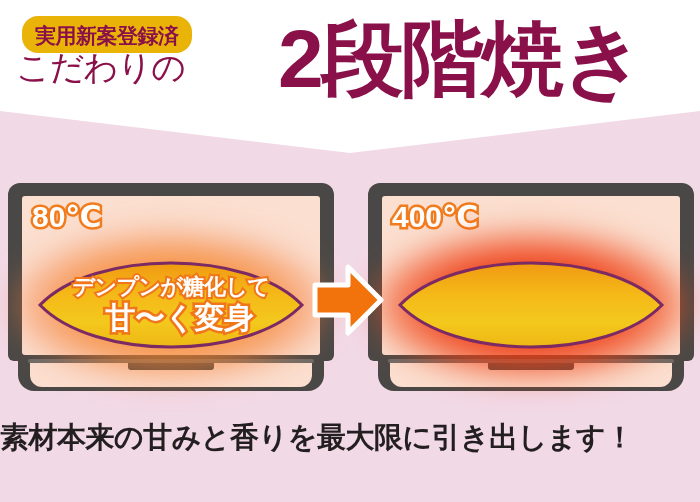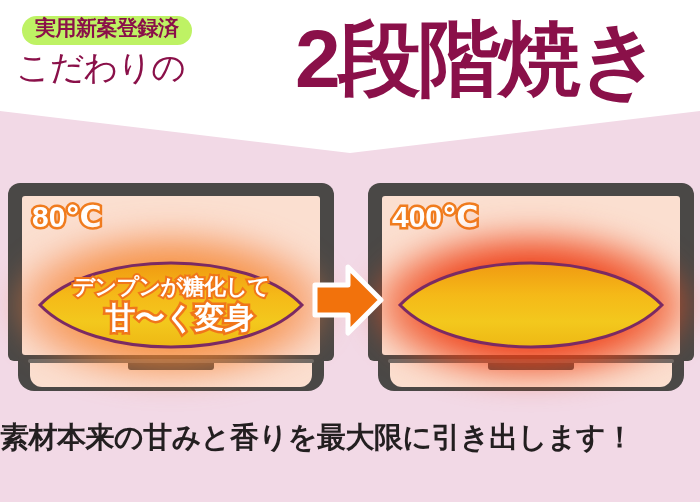--- a/index.html
+++ b/index.html
@@ -25,41 +25,41 @@
     clip-path:polygon(0 0,700px 0,700px 111px,350px 153px,0 111px);
     z-index:1;
   }
 
   
   .headline{
     position:absolute;left:0;top:0;width:700px;height:120px;z-index:3;
   }
   .badge{
     position:absolute;left:22px;top:16px;
-    background:#bef264;
+    background:#eab308;
     color:#8a1049;
     border-radius:16px;
-    padding:0 13px 5px 13px;
+    padding:8px 13px 5px 13px;
     font-size:21px;
     font-weight:bold;
     letter-spacing:-0.5px;
     line-height:1.16;
     white-space:nowrap;
   }
   .line-small{
     position:absolute;left:16px;top:50px;
     color:#8a1049;
     font-size:34px;
     font-weight:normal;
     letter-spacing:-1px;
     line-height:1;
     white-space:nowrap;
   }
   .line-big{
-    position:absolute;left:295px;top:14px;
+    position:absolute;left:278px;top:14px;
     color:#8a1049;
     font-size:82px;
     font-weight:bold;
     letter-spacing:-2px;
     line-height:1.1;
     white-space:nowrap;
   }
 
   
   .oven{

